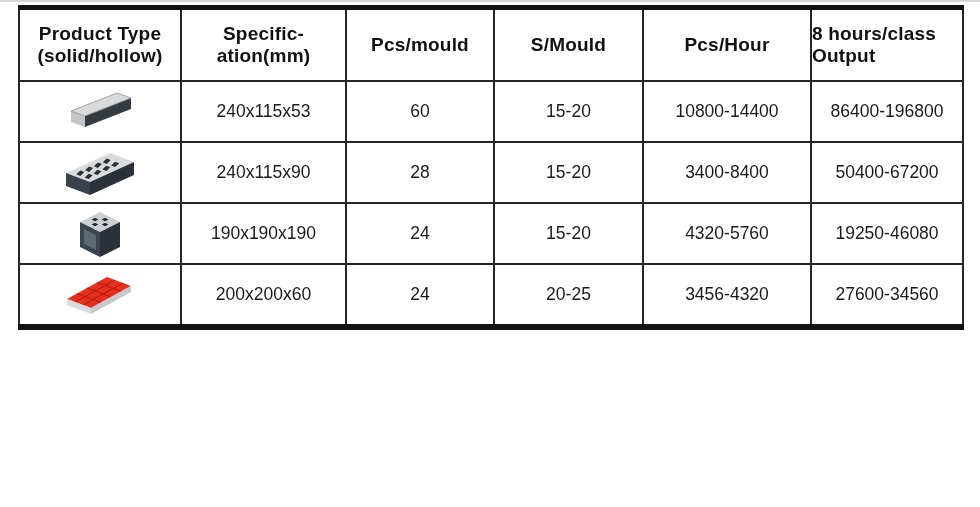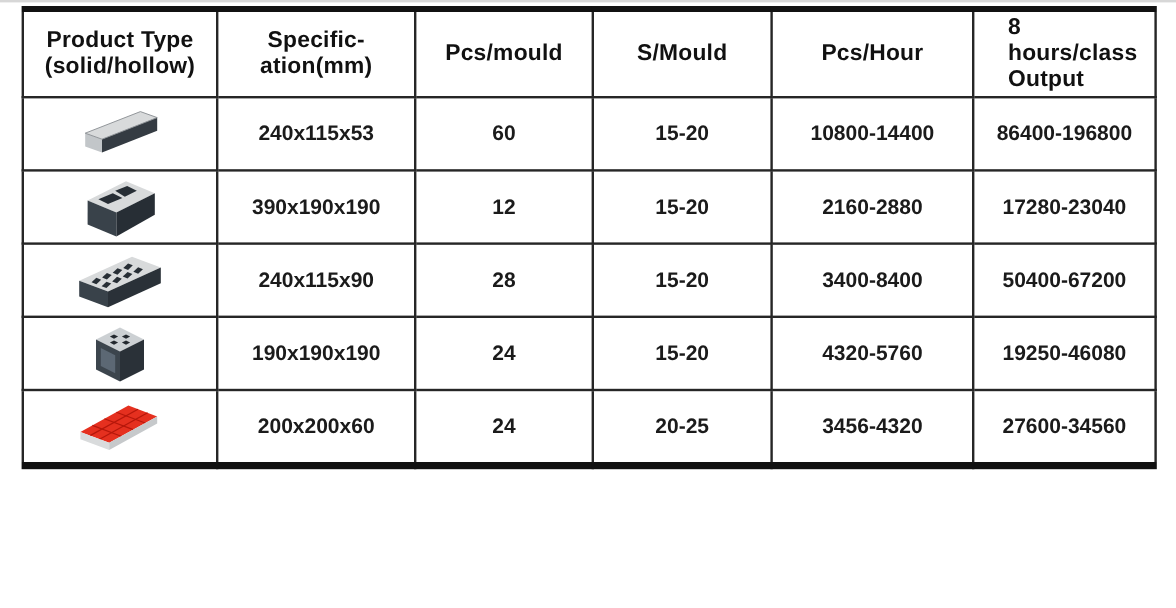--- a/index.html
+++ b/index.html
@@ -29,25 +29,25 @@
     color:#111111;
   }
   th{
     height:68px;
     font-size:19px;
     font-weight:bold;
     line-height:1.15;
     white-space:pre-line;
     letter-spacing:0.2px;
   }
-  th.output-h{text-align:left;padding-left:28px;}
+  th.output-h{text-align:left;padding-left:0;}
   td{
     height:57px;
     font-size:17.5px;
-    font-weight:700;
+    font-weight:400;
     color:#1b1b1b;
   }
   td.icon-cell{padding:0;}
   .icon-box{display:flex;align-items:center;justify-content:center;height:100%;}
   svg{display:block;}
 </style>
 </head>
 <body>
 
 <div class="table-wrap">
@@ -84,38 +84,20 @@
         </svg>
       </div>
     </td>
     <td>240x115x53</td>
     <td>60</td>
     <td>15-20</td>
     <td>10800-14400</td>
     <td>86400-196800</td>
   </tr>
 
-  <tr>
-    <td class="icon-cell">
-      <div class="icon-box">
-        <svg width="74" height="56" viewBox="0 0 74 56">
-          <polygon points="10,22 42,6 66,16 34,32" fill="#d8dadb"></polygon>
-          <polygon points="19,21 31,16 39,20 27,25" fill="#272e35"></polygon>
-          <polygon points="33,14 43,10 51,14 41,19" fill="#272e35"></polygon>
-          <polygon points="10,22 34,32 34,52 10,42" fill="#39424a"></polygon>
-          <polygon points="34,32 66,16 66,34 34,52" fill="#272e35"></polygon>
-        </svg>
-      </div>
-    </td>
-    <td>390x190x190</td>
-    <td>12</td>
-    <td>15-20</td>
-    <td>2160-2880</td>
-    <td>17280-23040</td>
-  </tr>
 
   <tr>
     <td class="icon-cell">
       <div class="icon-box">
         <svg width="84" height="52" viewBox="0 0 84 52">
           <defs>
                   <polygon id="h8" points="-3.5,1.6 0.5,-2.2 4.5,-0.6 0.5,3.2" fill="#272e35"></polygon>
                 </defs>
           <polygon points="8,26 52,6 76,15 32,35" fill="#d8dadb"></polygon>
           <use href="#h8" x="21.8" y="25.7"></use>

